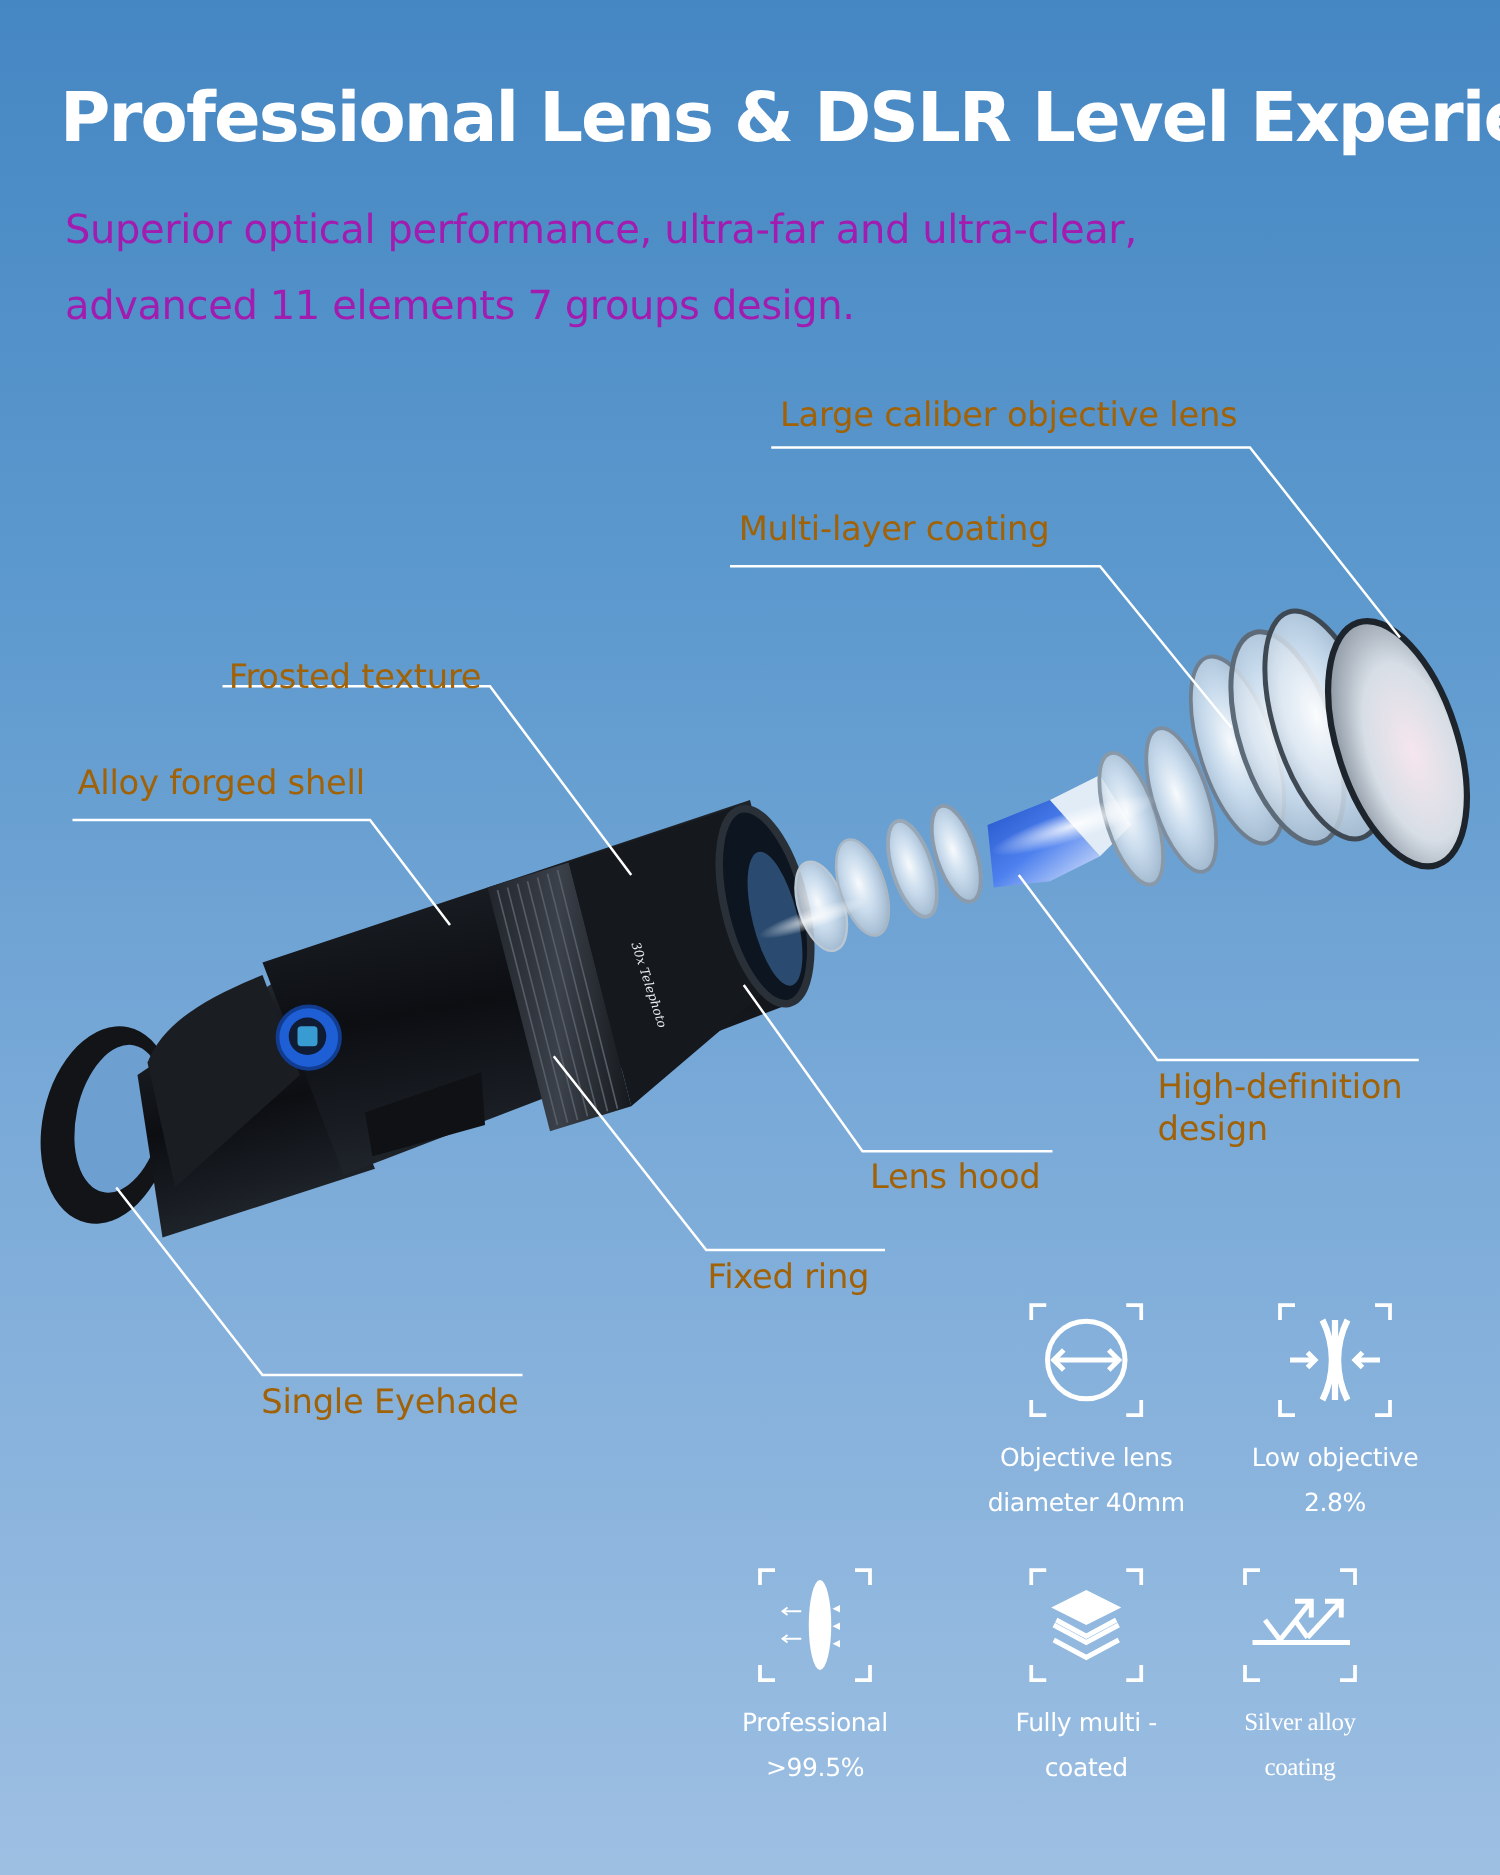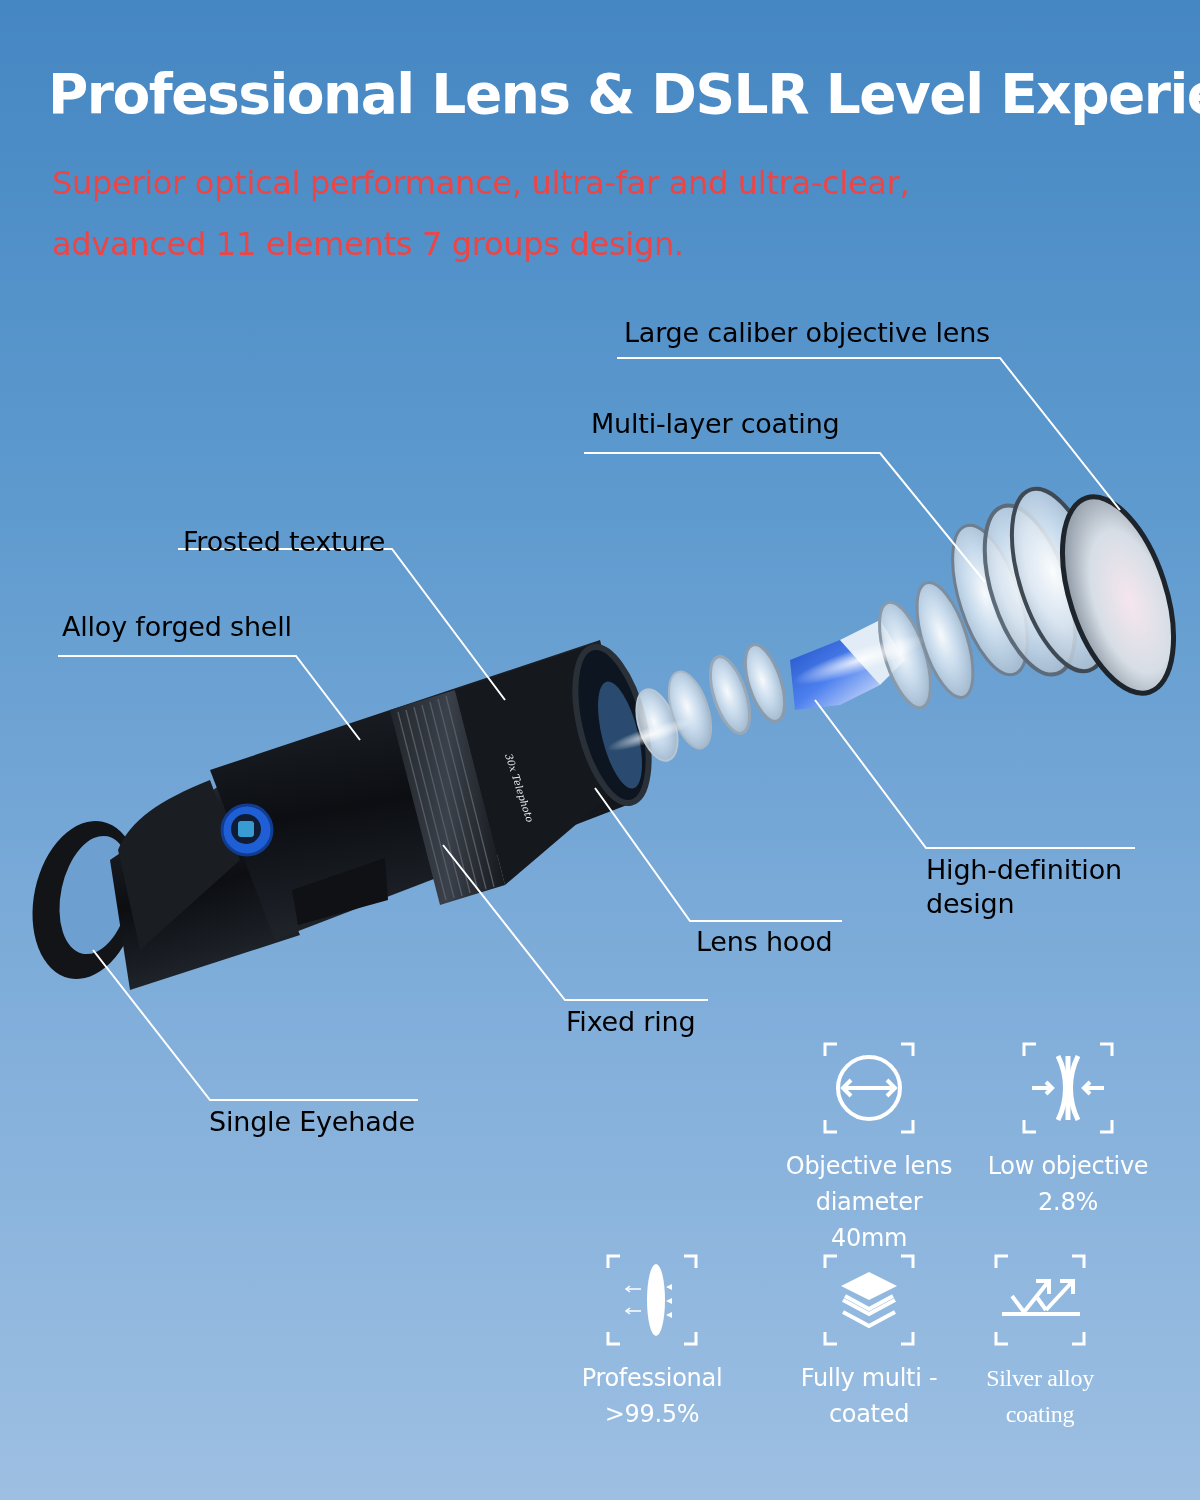--- a/index.html
+++ b/index.html
@@ -9,35 +9,35 @@
     font-family: "DejaVu Sans", "Liberation Sans", sans-serif;
     color: #ffffff;
   }
   .title {
     position: absolute; left: 48px; top: 62px; margin: 0;
     font-size: 55px; font-weight: bold; letter-spacing: -1.5px;
     white-space: nowrap;
   }
   .subtitle {
     position: absolute; left: 52px; width: 1000px; margin: 0;
-    font-size: 32px; font-weight: normal; letter-spacing: -0.3px; color: #ef4444;
+    font-size: 32px; font-weight: normal; letter-spacing: -0.3px; color: #a21caf;
     white-space: nowrap;
   }
   .sub1 { top: 164px; }
   .sub2 { top: 225px; }
   .art { position: absolute; left: 0; top: 0; width: 1200px; height: 1500px; }
   .callout {
-    position: absolute; font-size: 27px; color: #000000; white-space: nowrap;
+    position: absolute; font-size: 27px; color: #a16207; white-space: nowrap;
     letter-spacing: -0.2px; line-height: 1.35;
   }
   .feature {
     position: absolute; width: 180px; text-align: center; color: #ffffff;
   }
   .feature svg { display: block; margin: 0 auto; }
-  .feature-label { font-size: 24px; line-height: 36px; margin-top: 14px; letter-spacing: -0.3px; }
+  .feature-label { font-size: 20px; line-height: 36px; margin-top: 14px; letter-spacing: -0.3px; }
 </style>
 </head>
 <body>
 
 <h1 class="title">Professional Lens &amp; DSLR Level Experience</h1>
 <p class="subtitle sub1">Superior optical performance, ultra-far and ultra-clear,</p>
 <p class="subtitle sub2">advanced 11 elements 7 groups design.</p>
 
 <svg class="art" viewBox="0 0 1200 1500" xmlns="http://www.w3.org/2000/svg">
   <defs>

